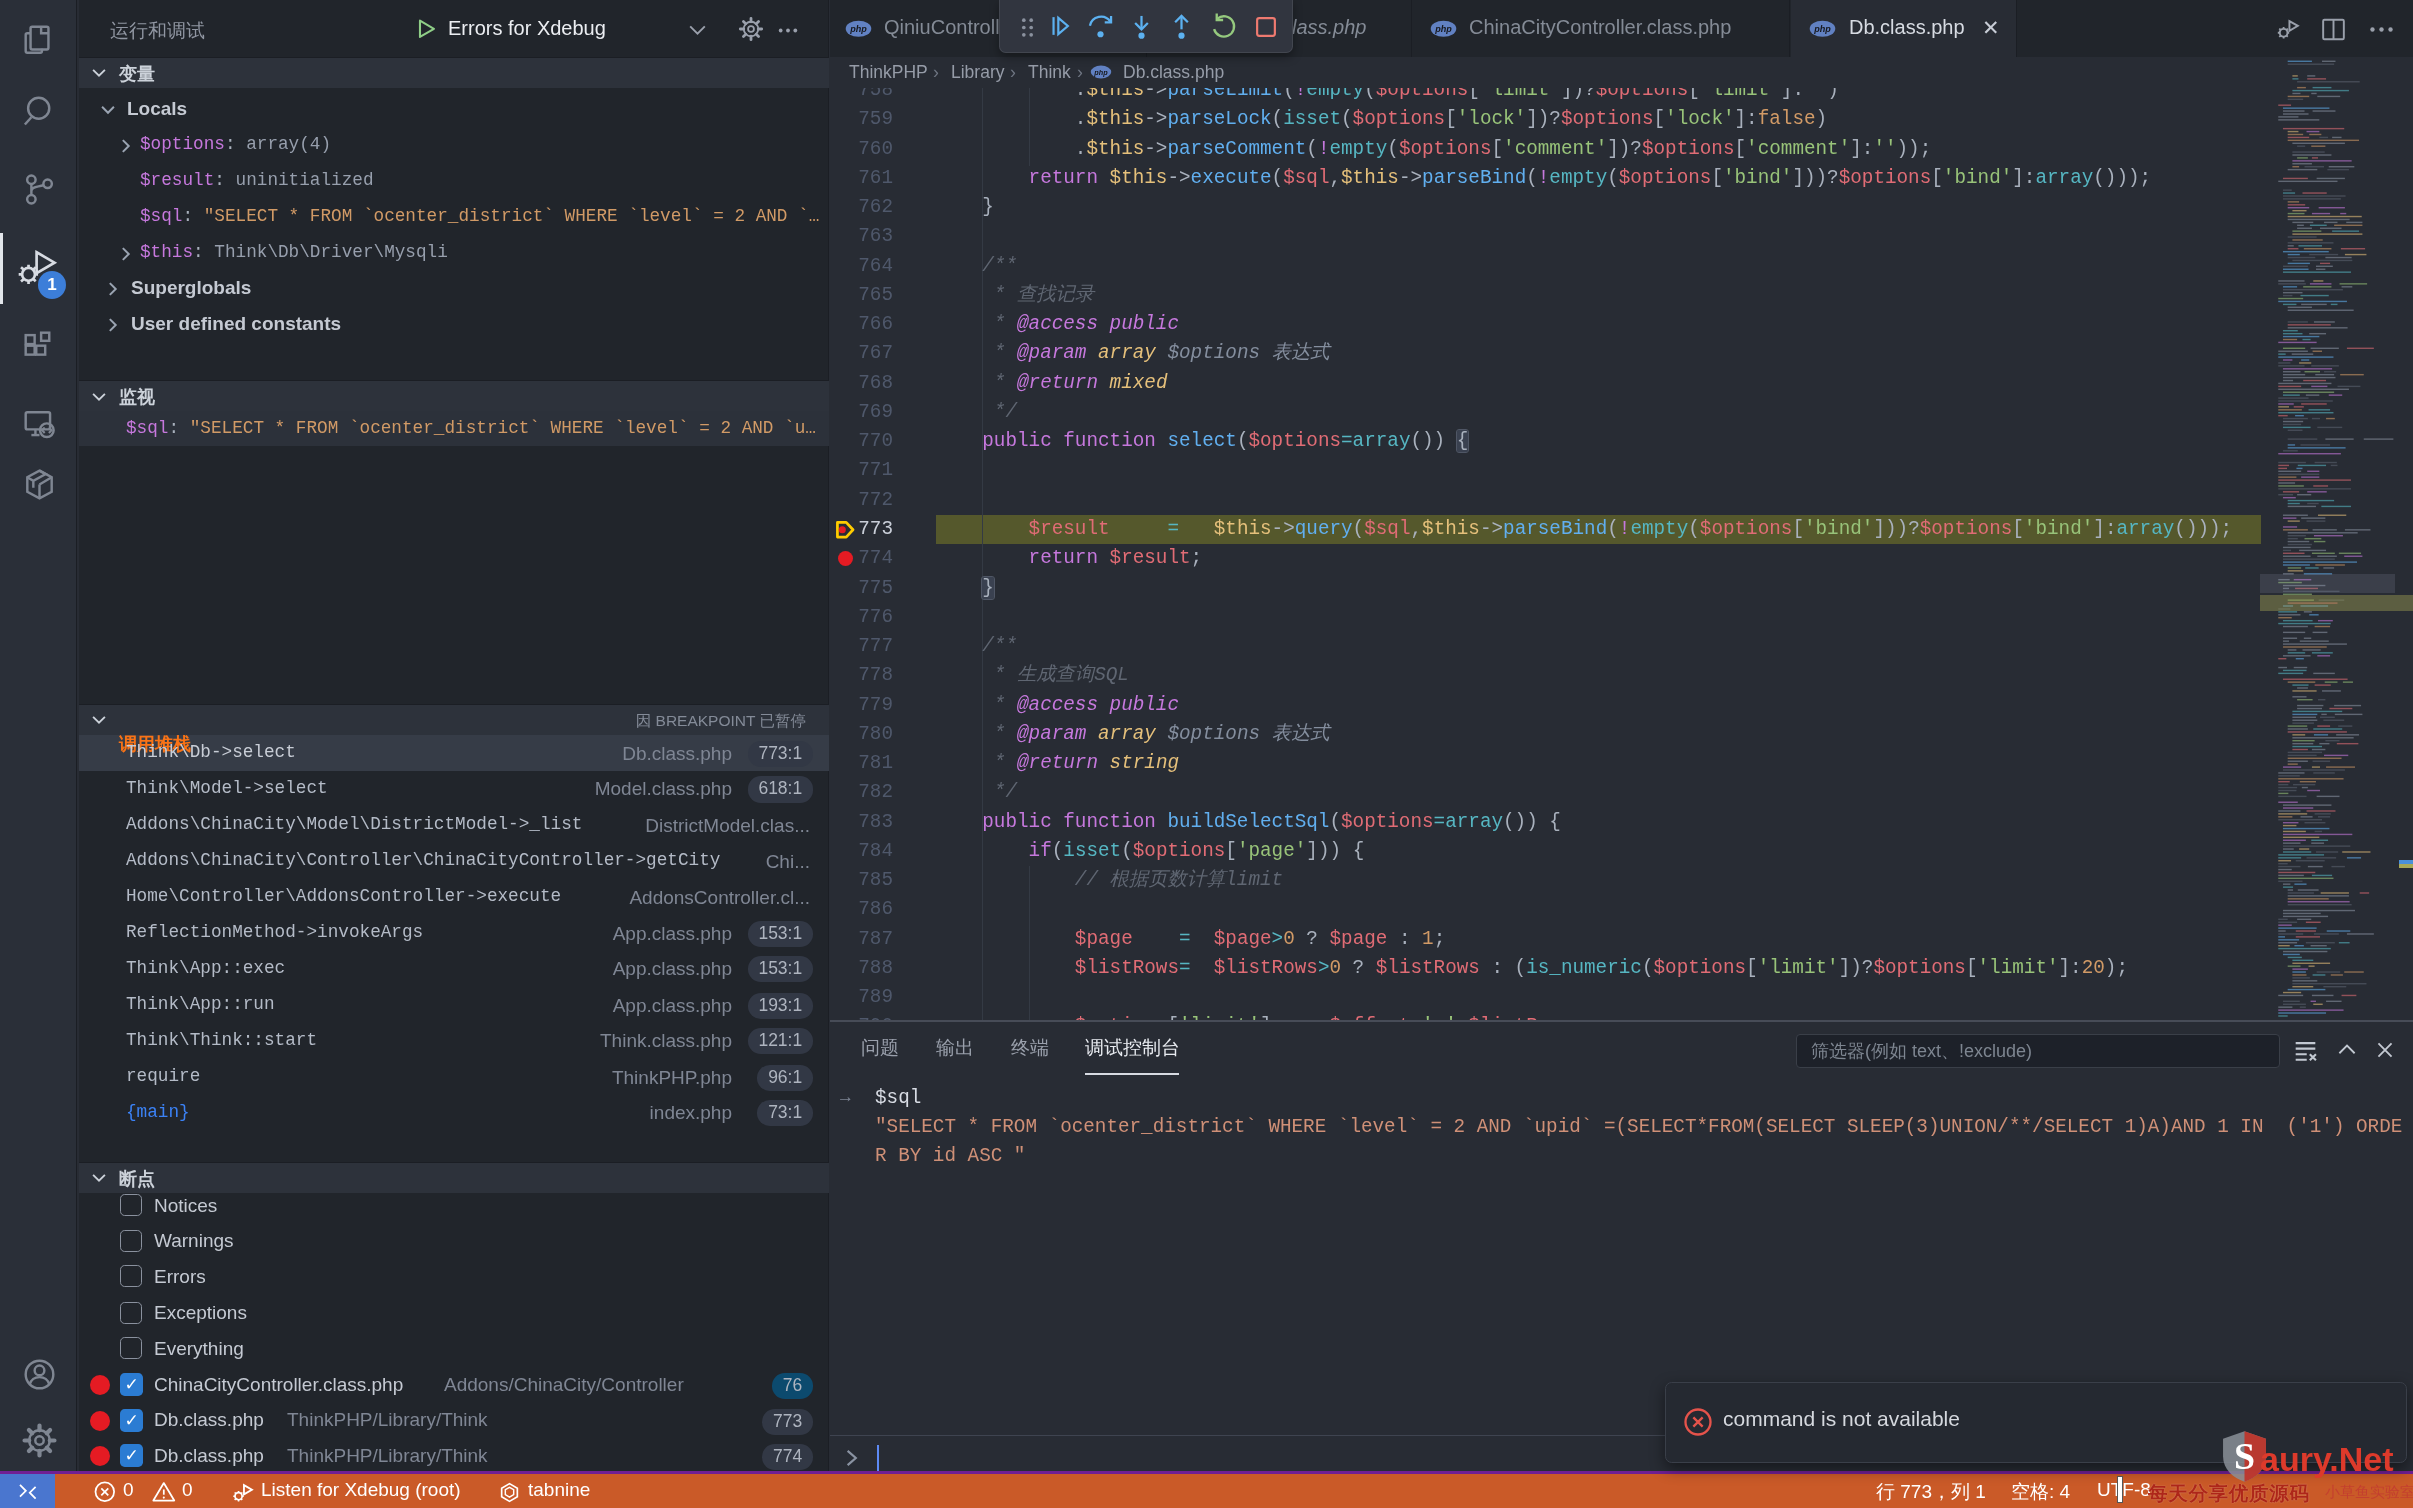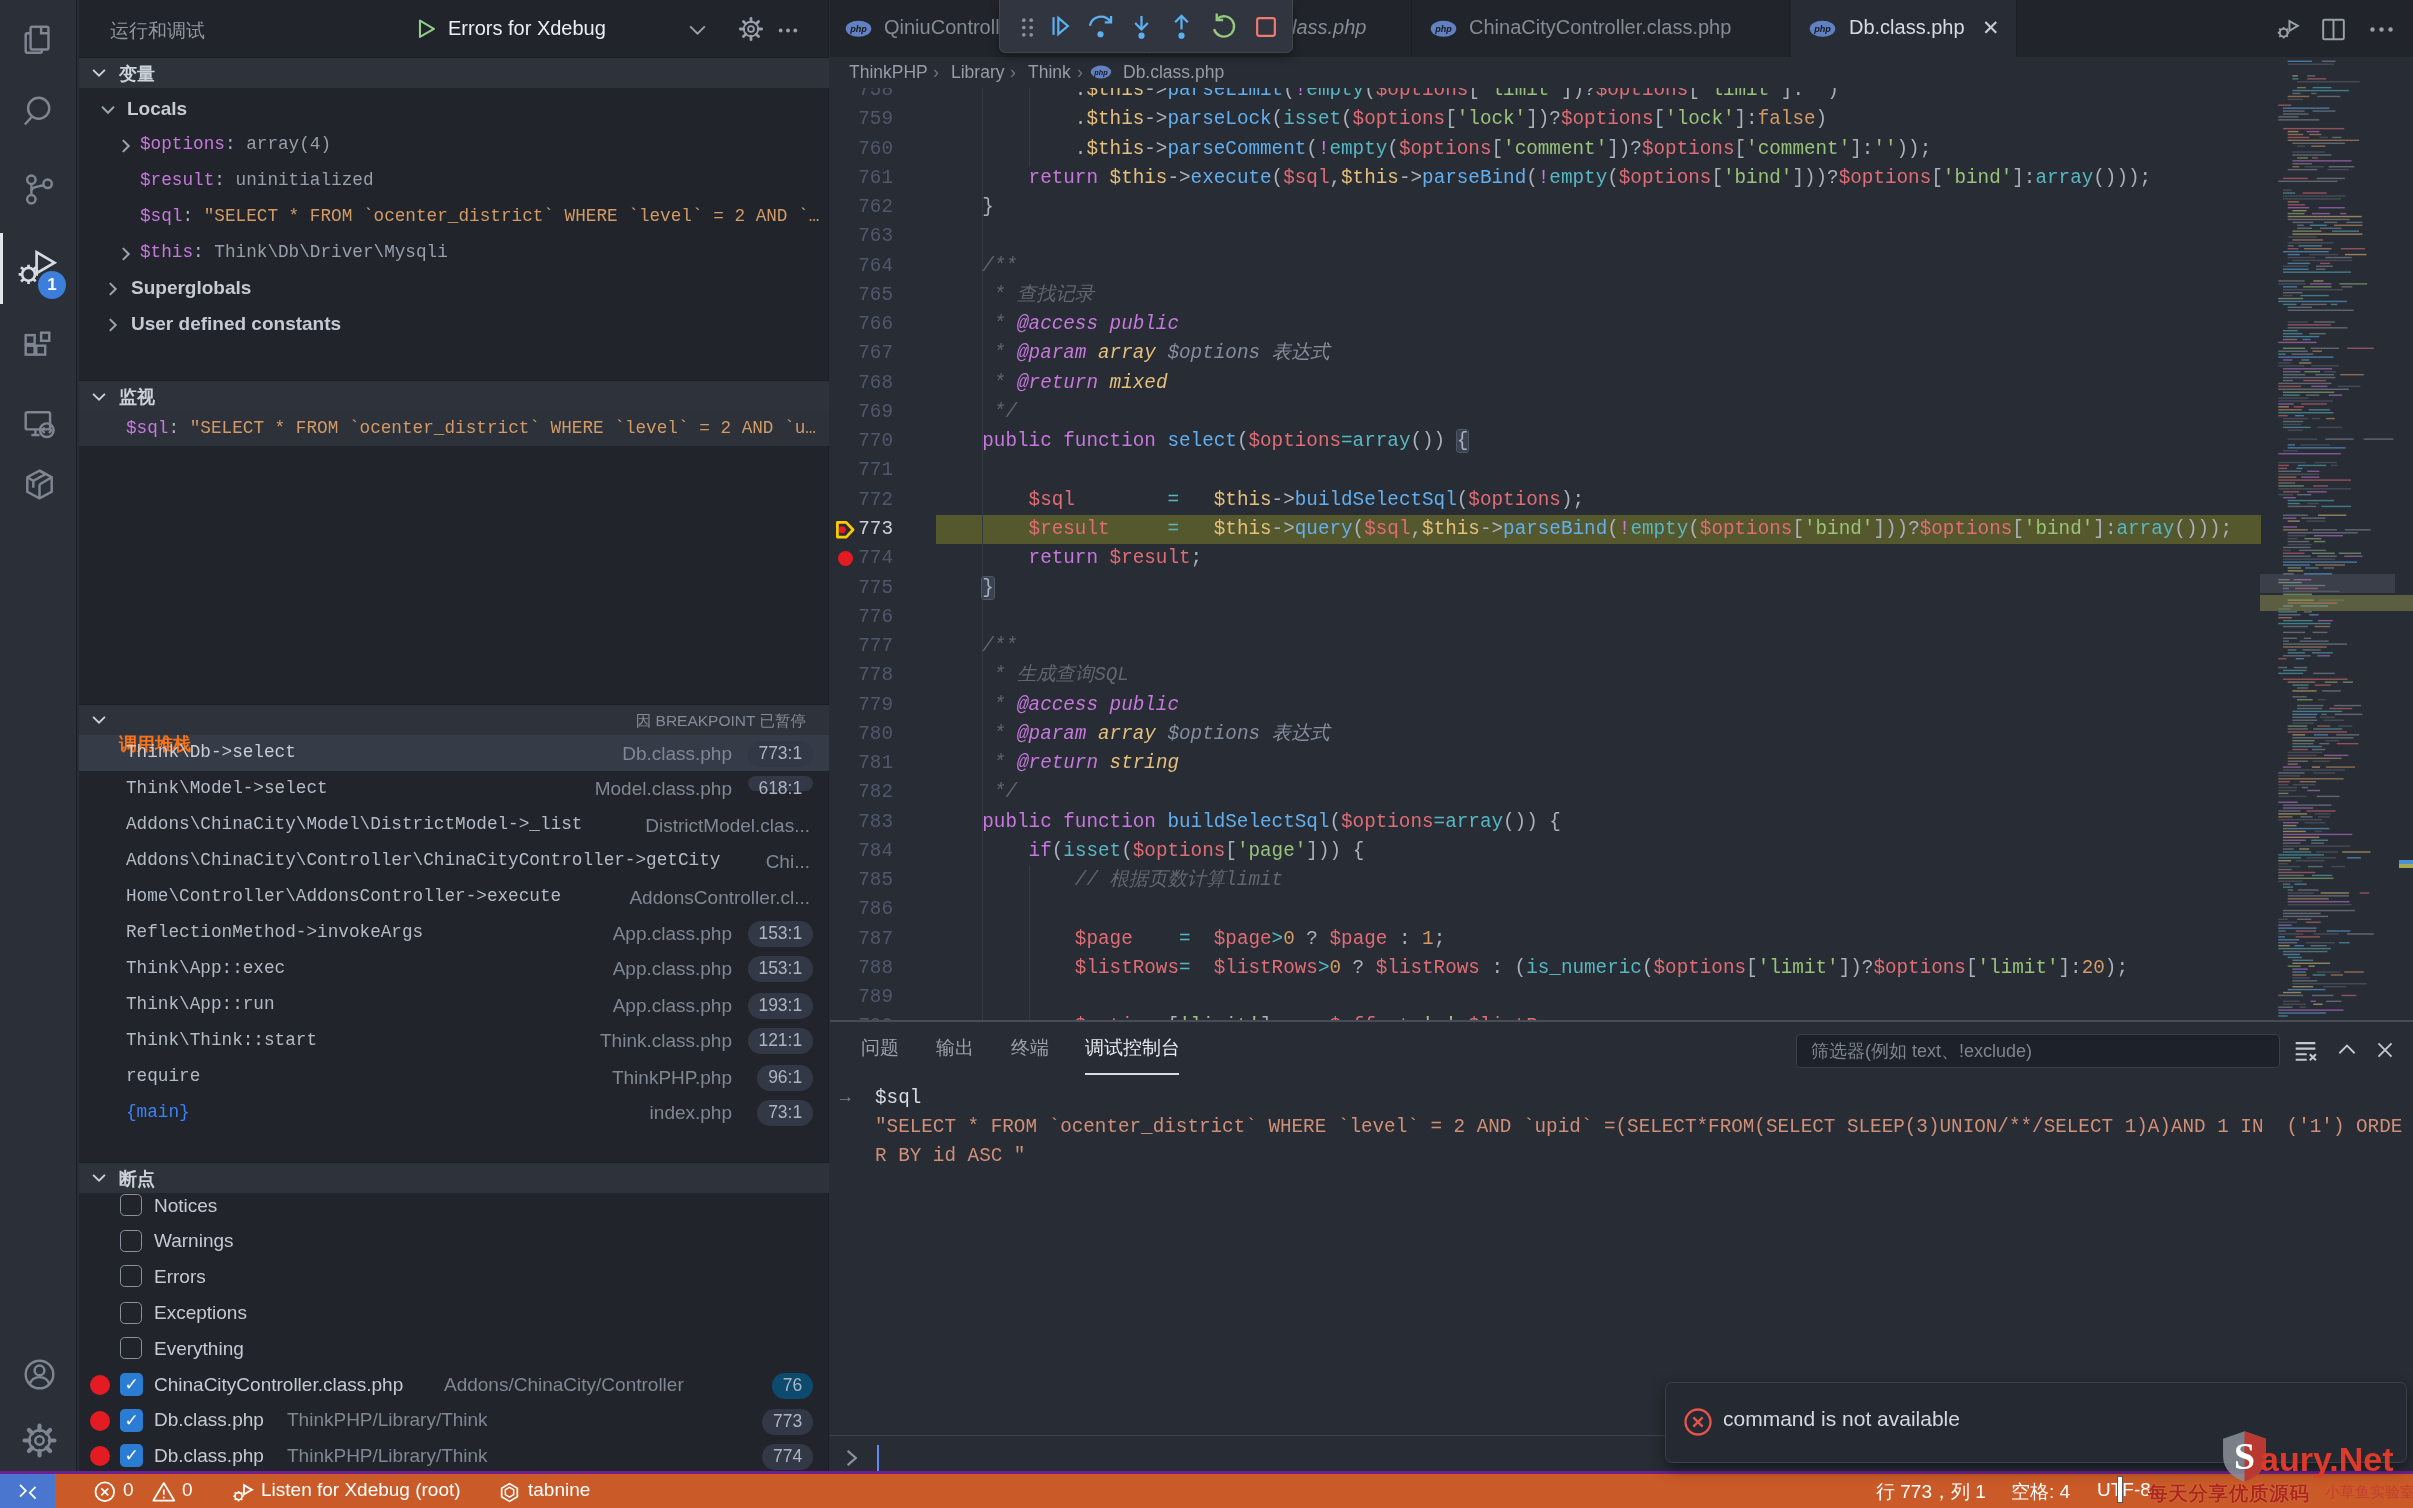--- a/index.html
+++ b/index.html
@@ -129,21 +129,21 @@
     <path d="M4.5 7.5 l6.5 6.5 6.5-6.5" stroke="#ccd2da" stroke-width="2.0" fill="none"></path>
   </svg>
 <div class="abs" style="left:119px;top:732px;font-weight:bold;font-size:18px;color:#f97316;z-index:5">调用堆栈</div>
 <div class="abs" style="right:1607px;top:711px;font-size:15.5px;color:#848b98;z-index:5;left:auto">因 BREAKPOINT 已暂停</div>
 <div class="abs" style="left:79px;top:735px;width:750px;height:36px;background:#363c47;z-index:4"></div>
 <div class="abs" style="left:126px;top:742px;font-family:Liberation Mono,monospace;font-size:17.7px;color:#c8cdd6;white-space:pre;z-index:5">Think\Db-&gt;select</div>
 <div class="abs" style="top:743px;right:1681px;font-size:19px;color:#7f8694;white-space:pre;z-index:5;left:auto">Db.class.php</div>
 <div class="abs" style="top:741px;right:1600px;height:25.6px;line-height:25.6px;padding:0 10.8px;background:#323845;border-radius:12.8px;font-size:17.5px;color:#aeb4bf;z-index:5;left:auto">773:1</div>
 <div class="abs" style="left:126px;top:778px;font-family:Liberation Mono,monospace;font-size:17.7px;color:#b4bbc7;white-space:pre;z-index:5">Think\Model-&gt;select</div>
 <div class="abs" style="top:778px;right:1681px;font-size:19px;color:#7f8694;white-space:pre;z-index:5;left:auto">Model.class.php</div>
-<div class="abs" style="top:776px;right:1600px;height:15px;line-height:25.6px;padding:0 10.8px;background:#323845;border-radius:12.8px;font-size:17.5px;color:#aeb4bf;z-index:5;left:auto">618:1</div>
+<div class="abs" style="top:776px;right:1600px;height:27px;line-height:25.6px;padding:0 10.8px;background:#323845;border-radius:12.8px;font-size:17.5px;color:#aeb4bf;z-index:5;left:auto">618:1</div>
 <div class="abs" style="left:126px;top:814px;font-family:Liberation Mono,monospace;font-size:17.7px;color:#b4bbc7;white-space:pre;z-index:5">Addons\ChinaCity\Model\DistrictModel-&gt;_list</div>
 <div class="abs" style="top:815px;right:1603px;font-size:19px;color:#7f8694;white-space:pre;z-index:5;left:auto">DistrictModel.clas...</div>
 <div class="abs" style="left:126px;top:850px;font-family:Liberation Mono,monospace;font-size:17.7px;color:#b4bbc7;white-space:pre;z-index:5">Addons\ChinaCity\Controller\ChinaCityController-&gt;getCity</div>
 <div class="abs" style="top:851px;right:1603px;font-size:19px;color:#7f8694;white-space:pre;z-index:5;left:auto">Chi...</div>
 <div class="abs" style="left:126px;top:886px;font-family:Liberation Mono,monospace;font-size:17.7px;color:#b4bbc7;white-space:pre;z-index:5">Home\Controller\AddonsController-&gt;execute</div>
 <div class="abs" style="top:887px;right:1603px;font-size:19px;color:#7f8694;white-space:pre;z-index:5;left:auto">AddonsController.cl...</div>
 <div class="abs" style="left:126px;top:922px;font-family:Liberation Mono,monospace;font-size:17.7px;color:#b4bbc7;white-space:pre;z-index:5">ReflectionMethod-&gt;invokeArgs</div>
 <div class="abs" style="top:923px;right:1681px;font-size:19px;color:#7f8694;white-space:pre;z-index:5;left:auto">App.class.php</div>
 <div class="abs" style="top:921px;right:1600px;height:25.6px;line-height:25.6px;padding:0 10.8px;background:#323845;border-radius:12.8px;font-size:17.5px;color:#aeb4bf;z-index:5;left:auto">153:1</div>
 <div class="abs" style="left:126px;top:958px;font-family:Liberation Mono,monospace;font-size:17.7px;color:#b4bbc7;white-space:pre;z-index:5">Think\App::exec</div>
@@ -298,21 +298,20 @@
     <div class="abs mono-ed" style="left:0;top:251px;width:63px;text-align:right;color:#4f586b">767</div>
     <div class="abs mono-ed" style="left:106px;top:251px;white-space:pre"><i class="w">    </i><i class="cm"> * </i><i class="pi">@param</i><i class="cm"> </i><i class="yi">array</i><i class="cm"> </i><i class="gi">$options</i><i class="cm"> </i><i class="gi">表达式</i></div>
     <div class="abs mono-ed" style="left:0;top:281px;width:63px;text-align:right;color:#4f586b">768</div>
     <div class="abs mono-ed" style="left:106px;top:281px;white-space:pre"><i class="w">    </i><i class="cm"> * </i><i class="pi">@return</i><i class="cm"> </i><i class="yi">mixed</i></div>
     <div class="abs mono-ed" style="left:0;top:310px;width:63px;text-align:right;color:#4f586b">769</div>
     <div class="abs mono-ed" style="left:106px;top:310px;white-space:pre"><i class="w">    </i><i class="cm"> */</i></div>
     <div class="abs mono-ed" style="left:0;top:339px;width:63px;text-align:right;color:#4f586b">770</div>
     <div class="abs mono-ed" style="left:106px;top:339px;white-space:pre"><i class="w">    </i><i class="p">public </i><i class="fi">function </i><i class="b">select</i><i class="w">(</i><i class="r">$options</i><i class="c">=</i><i class="c">array</i><i class="w">()) </i><span class="bkt">{</span></div>
     <div class="abs mono-ed" style="left:0;top:368px;width:63px;text-align:right;color:#4f586b">771</div>
     <div class="abs mono-ed" style="left:0;top:398px;width:63px;text-align:right;color:#4f586b">772</div>
-    <div class="abs mono-ed" style="left:106px;top:398px;white-space:pre"><i class="w">        </i><i class="r">$sql</i><i class="w">        </i><i class="c">=</i><i class="w">   </i><i class="y">$this</i><i class="w">-&gt;</i><i class="b">buildSelectSql</i><i class="w">(</i><i class="r">$options</i><i class="w">);</i></div>
     <div class="abs mono-ed" style="left:0;top:427px;width:63px;text-align:right;color:#c9ced8">773</div>
     <div class="abs mono-ed" style="left:106px;top:427px;white-space:pre"><i class="w">        </i><i class="r">$result</i><i class="w">     </i><i class="c">=</i><i class="w">   </i><i class="y">$this</i><i class="w">-&gt;</i><i class="b">query</i><i class="w">(</i><i class="r">$sql</i><i class="w">,</i><i class="y">$this</i><i class="w">-&gt;</i><i class="b">parseBind</i><i class="w">(</i><i class="p">!</i><i class="c">empty</i><i class="w">(</i><i class="r">$options</i><i class="w">[</i><i class="g">'bind'</i><i class="w">]</i><i class="w">))?</i><i class="r">$options</i><i class="w">[</i><i class="g">'bind'</i><i class="w">]</i><i class="w">:</i><i class="c">array</i><i class="w">()));</i></div>
     <div class="abs mono-ed" style="left:0;top:456px;width:63px;text-align:right;color:#4f586b">774</div>
     <div class="abs mono-ed" style="left:106px;top:456px;white-space:pre"><i class="w">        </i><i class="p">return </i><i class="r">$result</i><i class="w">;</i></div>
     <div class="abs mono-ed" style="left:0;top:486px;width:63px;text-align:right;color:#4f586b">775</div>
     <div class="abs mono-ed" style="left:106px;top:486px;white-space:pre"><i class="w">    </i><span class="bkt">}</span></div>
     <div class="abs mono-ed" style="left:0;top:515px;width:63px;text-align:right;color:#4f586b">776</div>
     <div class="abs mono-ed" style="left:106px;top:515px;white-space:pre"></div>
     <div class="abs mono-ed" style="left:0;top:544px;width:63px;text-align:right;color:#4f586b">777</div>
     <div class="abs mono-ed" style="left:106px;top:544px;white-space:pre"><i class="w">    </i><i class="cm">/**</i></div>

